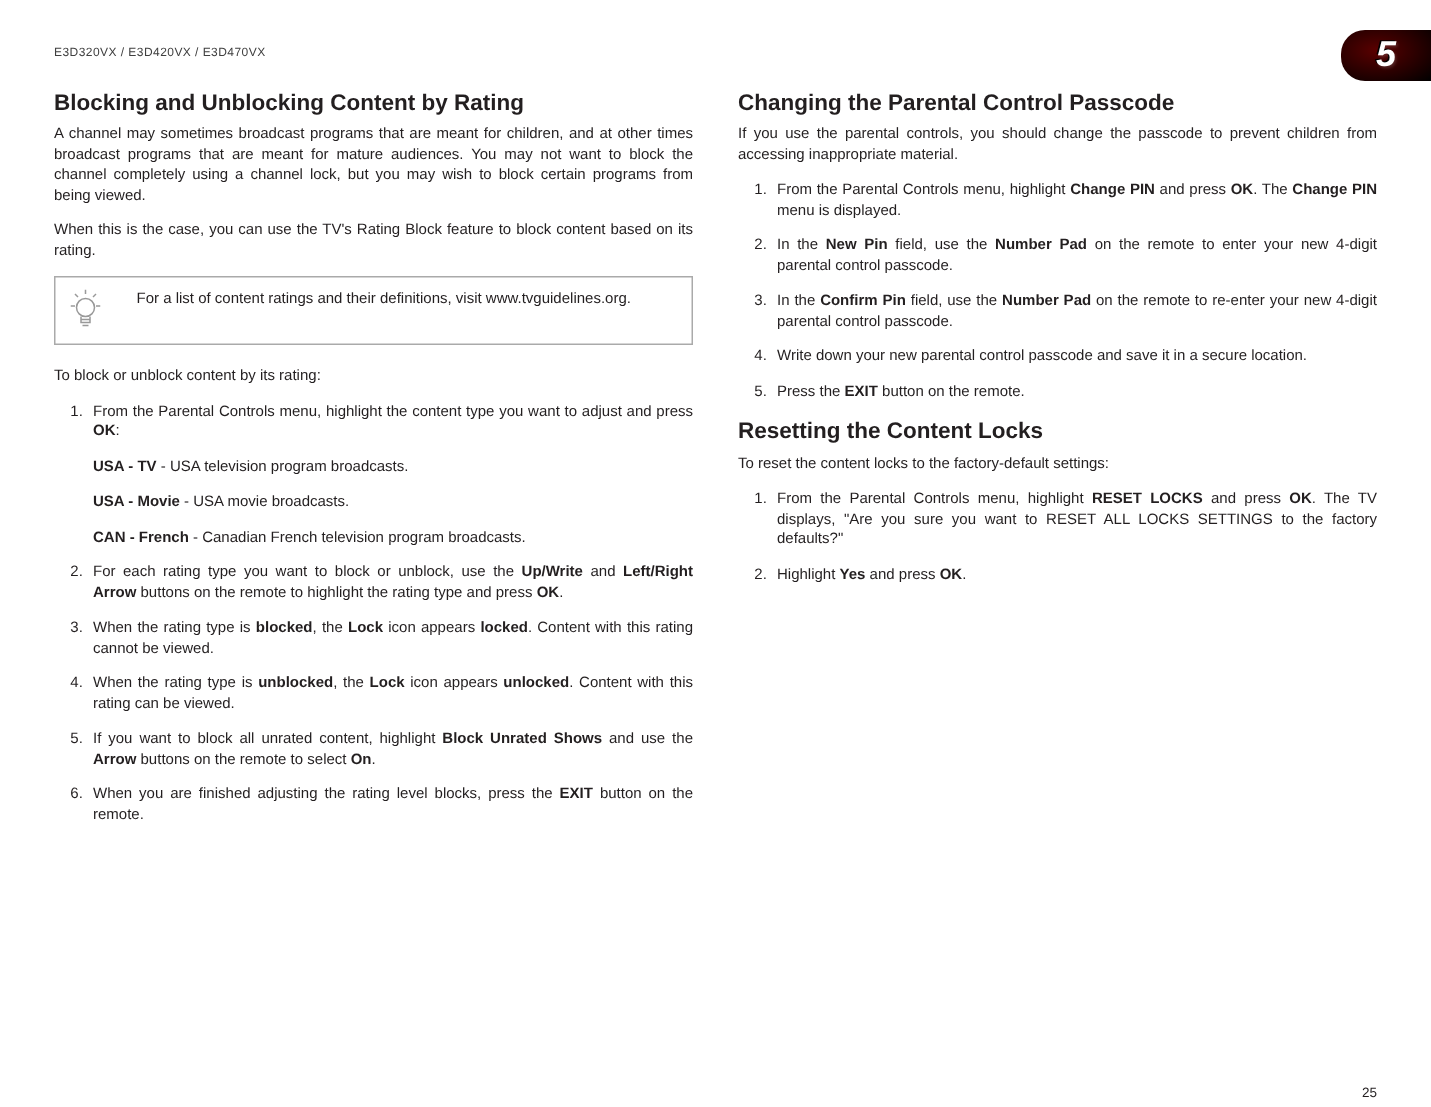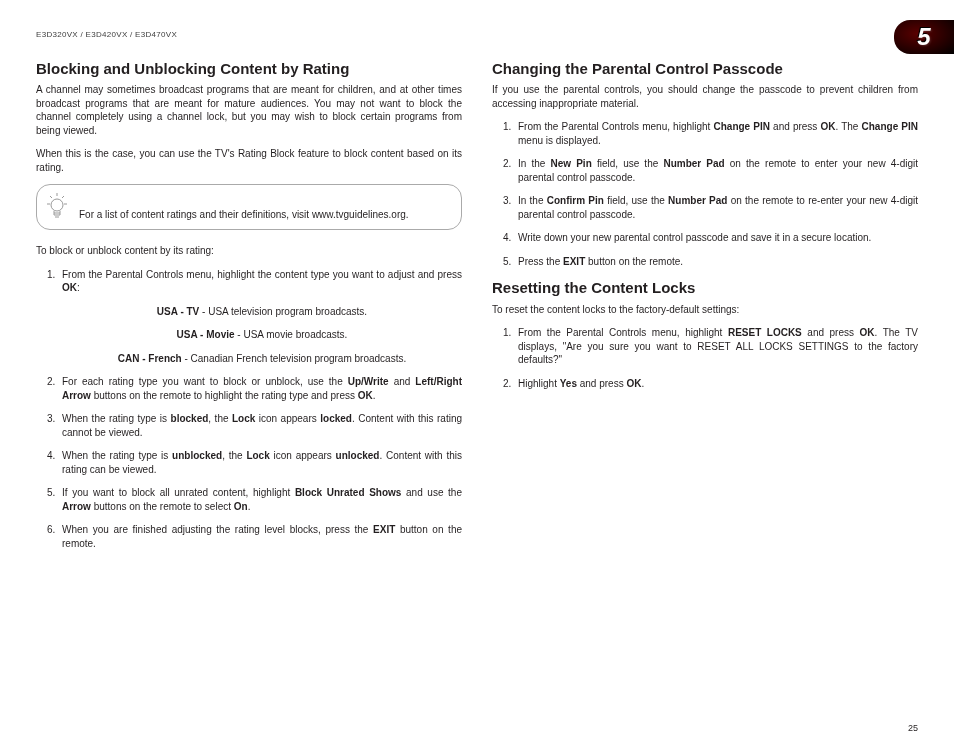--- a/index.html
+++ b/index.html
@@ -30,33 +30,33 @@
     font-style: italic;
     text-shadow: -1px -1px 0 #000, 1px 1px 2px rgba(255,255,255,.15);
   }
   .model { font-size: 8px; letter-spacing: .3px; color: #404040; margin-bottom: 20px; }
   .cols { display: flex; gap: 30px; }
   .col1, .col2 { width: 50%; font-size: 10px; line-height: 1.35; }
   .h { font-weight: 700; font-size: 15px; margin-bottom: 4px; }
   p { margin-bottom: 10px; text-align: justify; }
   .tip {
     border: 1px solid #aaa;
-    border-radius: 14px;
+    border-radius: 0;
     padding: 8px 10px 8px 10px;
     margin: 4px 0 14px 0;
     display: flex;
-    align-items: flex-end;
-    gap: 12px;
+    align-items: flex-start;
+    gap: 24px;
   }
   .tip-icon { flex: 0 0 20px; height: 28px; display:flex; align-items:center; justify-content:center; }
   .tip-text { font-size: 10px; line-height: 1.35; text-align: left; }
   ol { list-style: decimal; margin-left: 22px; margin-bottom: 10px; }
   ol > li { padding-left: 4px; margin-bottom: 10px; text-align: justify; }
   .sub { margin-left: 0; margin-top: 10px; }
-  .sub p { margin-bottom: 10px; text-align: center; }
+  .sub p { margin-bottom: 10px; text-align: left; }
   b { font-weight: 700; }
   .pagenum { position: absolute; right: 36px; bottom: 5px; font-size: 9px; }
   .col1 p.intro { text-align: justify; }
   svg { display:block; }
 </style>
 </head>
 <body>
 
 <div class="page">
 

